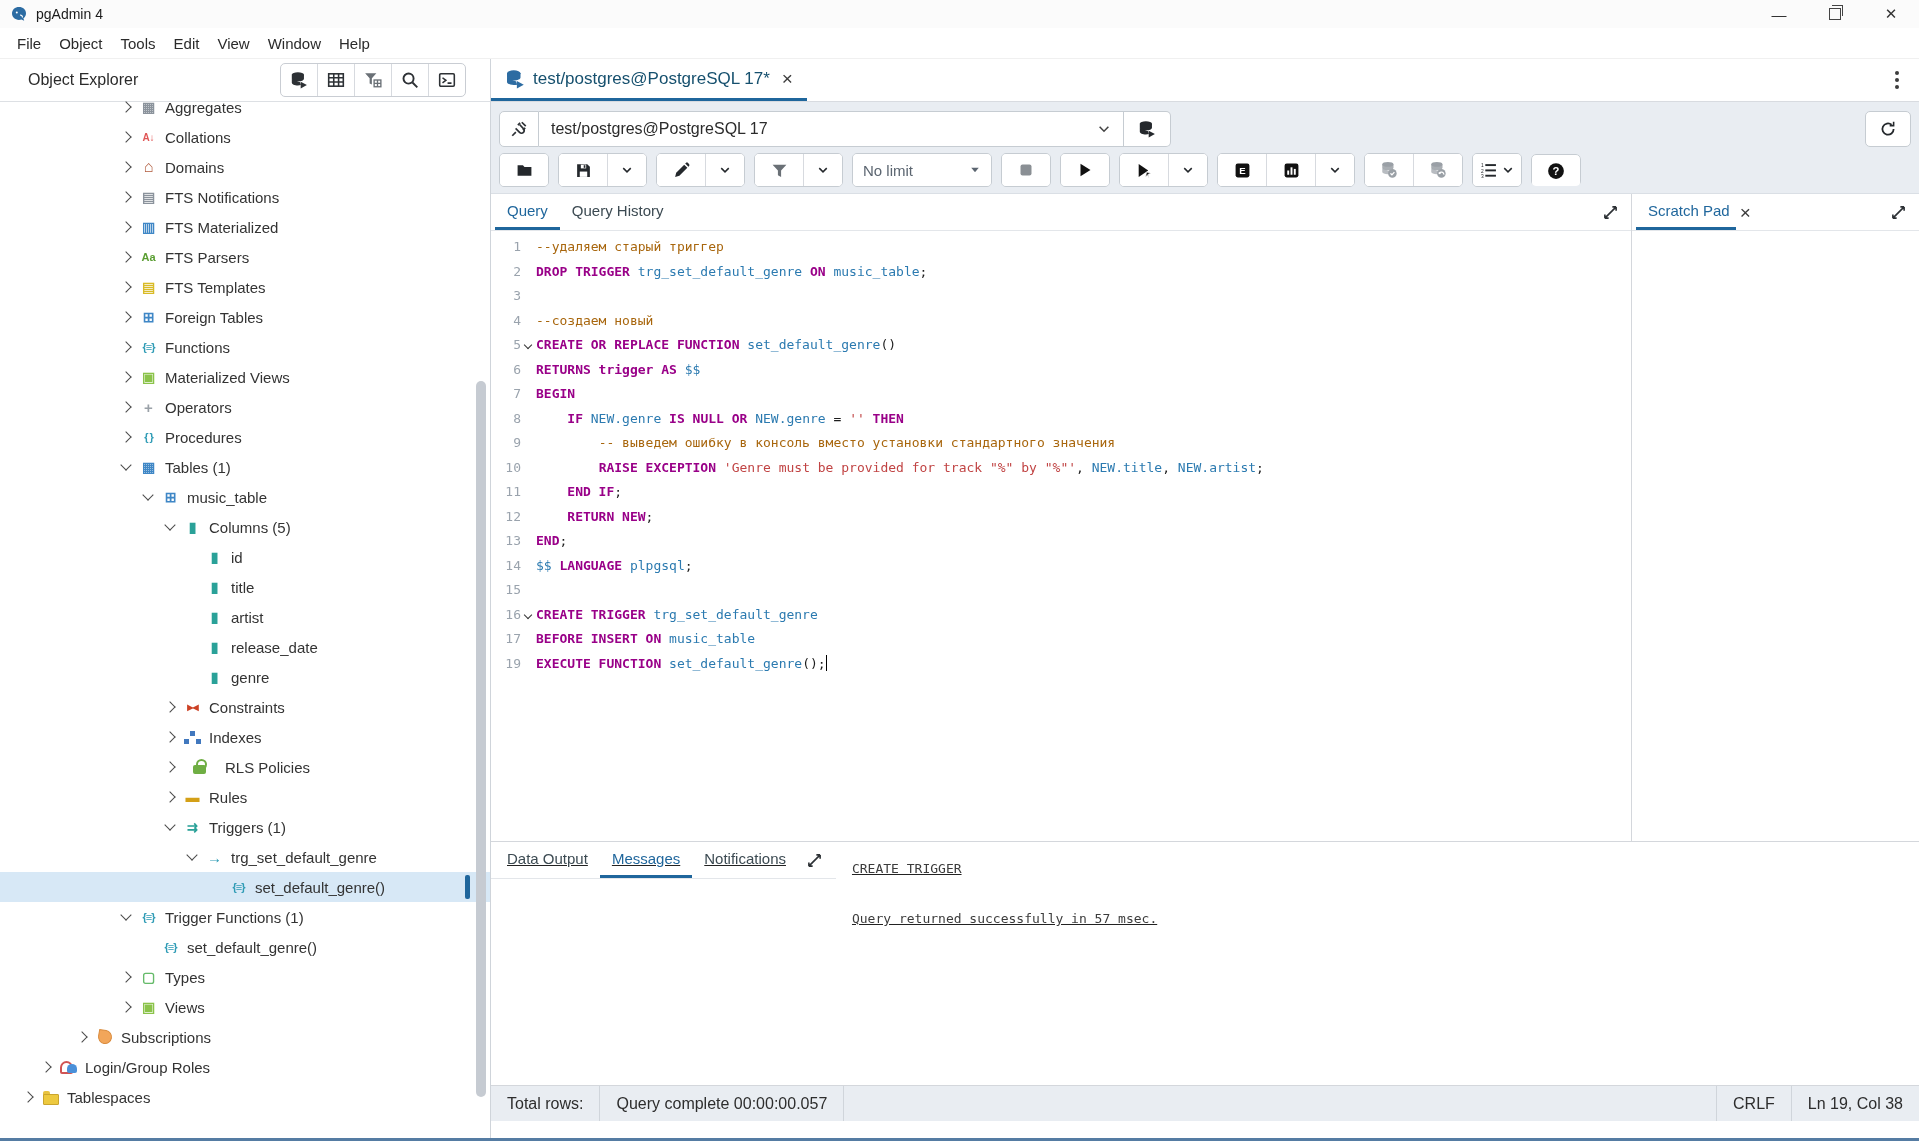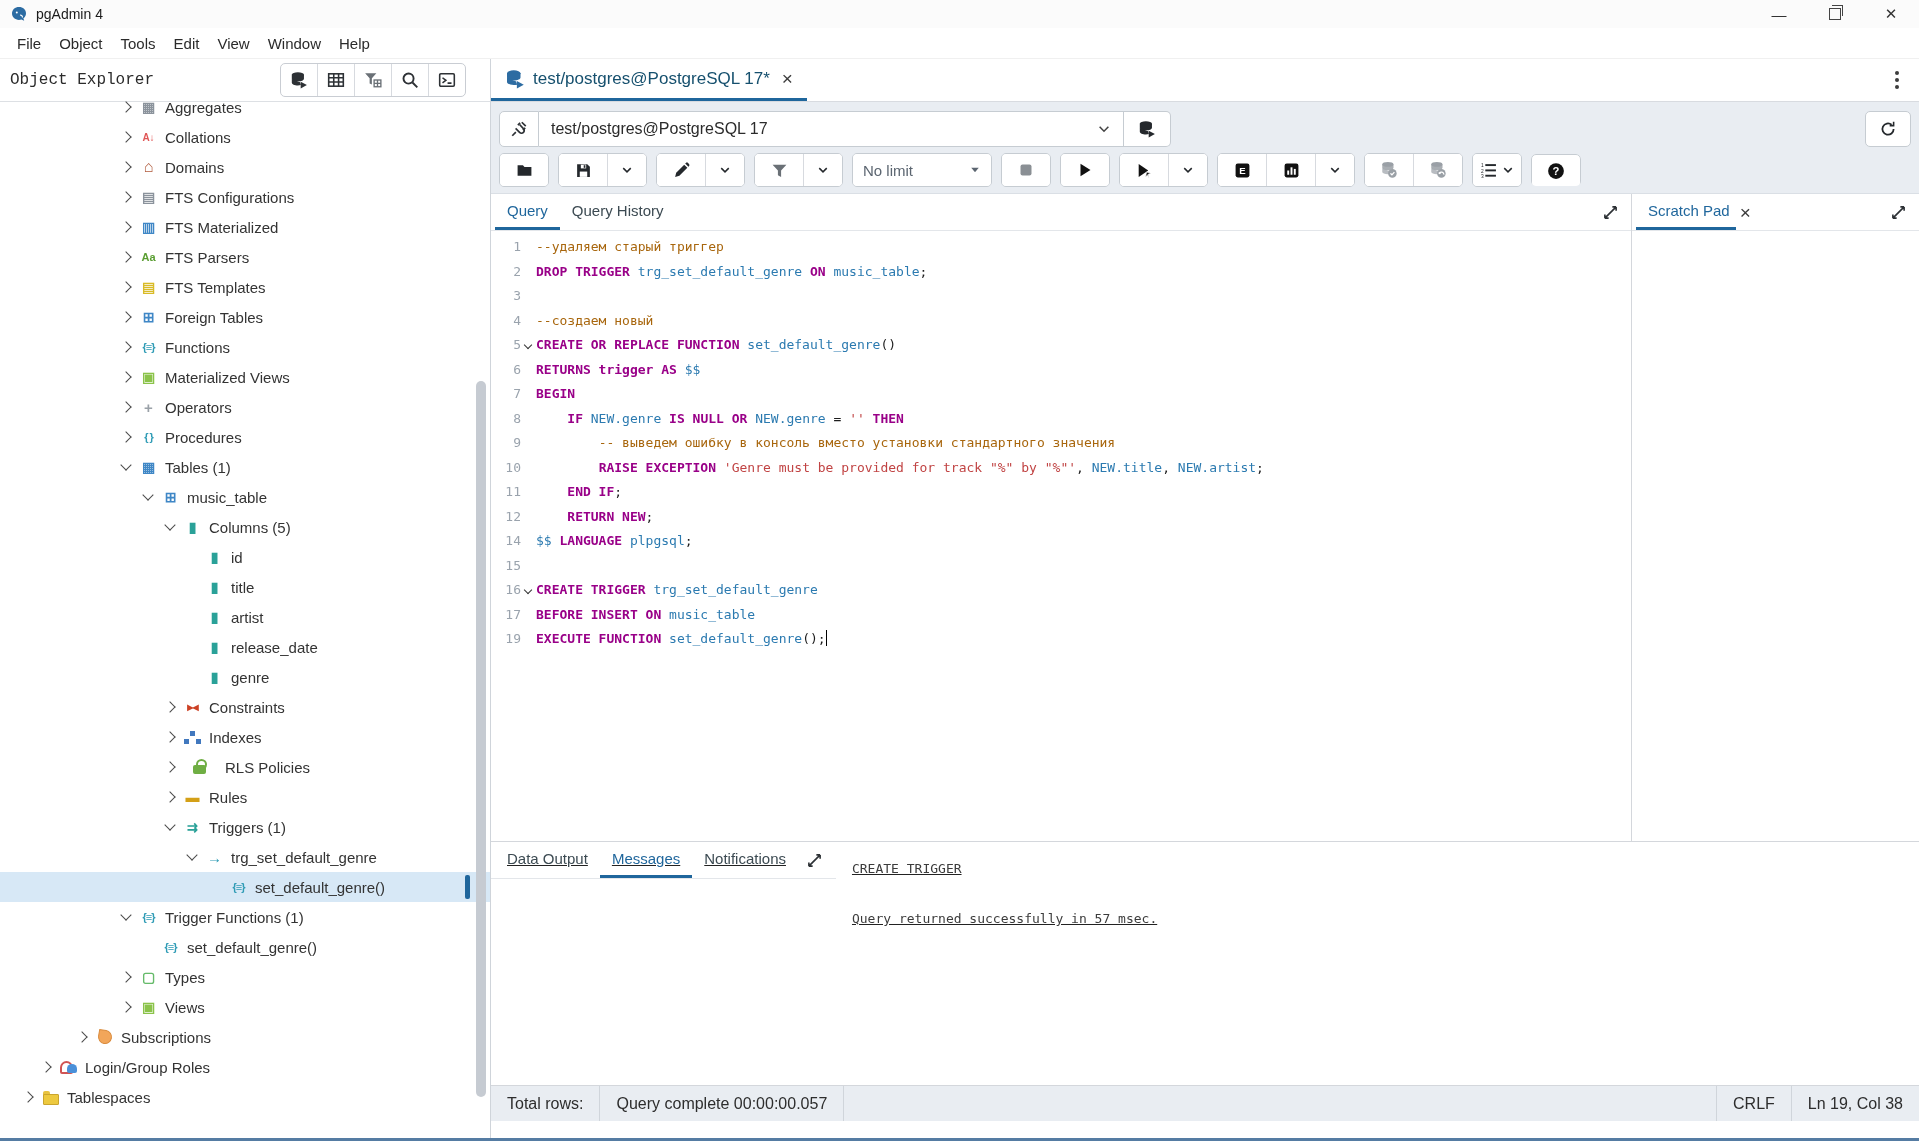--- a/index.html
+++ b/index.html
@@ -14,21 +14,21 @@
   .wctrl{margin-left:auto;display:flex;height:100%;}
   .wbtn{width:56px;display:flex;align-items:center;justify-content:center;font-size:15px;color:#333;cursor:default;}
   .maxglyph{width:10px;height:10px;border:1.2px solid #444;position:relative;background:#fbfbfb;}
   .maxglyph::before{content:"";position:absolute;left:2px;top:-4px;width:10px;height:10px;border:1.2px solid #444;border-bottom:none;border-left:none;}
   
   .menubar{height:30px;background:#fff;display:flex;align-items:center;padding-left:8px;flex:none;border-bottom:1px solid #f0f0f0;}
   .mi{padding:0 9px;font-size:15px;color:#2b2b2b;}
   
   .mainrow{flex:1;display:flex;min-height:0;}
   .leftpanel{width:490px;flex:none;border-right:1px solid #cfd4da;display:flex;flex-direction:column;position:relative;background:#fff;}
-  .lp-header{height:42px;border-bottom:1px solid #dde0e4;display:flex;align-items:center;padding:0 10px 0 10px;flex:none;font-family:Liberation Mono, monospace;}
+  .lp-header{height:42px;border-bottom:1px solid #dde0e4;display:flex;align-items:center;padding:0 10px 0 28px;flex:none;}
   .lp-title{font-size:16px;color:#2b2b2b;}
   .lp-tools{margin-left:auto;display:flex;border:1px solid #c9cdd3;border-radius:5px;overflow:hidden;background:#fff;margin-right:14px;}
   .lp-tool{width:36px;height:32px;display:flex;align-items:center;justify-content:center;border-right:1px solid #d7dadf;color:#2d3135;}
   .lp-tool:last-child{border-right:none;}
   
   .tree{flex:1;overflow:hidden;padding-top:0;margin-top:-10px;position:relative;}
   .trow{height:30px;display:flex;align-items:center;font-size:15px;color:#333;position:relative;white-space:nowrap;}
   .trow.sel{background:#d7e8f6;}
   .selbar{position:absolute;right:20px;top:3px;bottom:3px;width:5px;background:#1f669c;border-radius:2px;}
   .chev{width:16px;height:16px;flex:none;position:relative;margin-right:5px;}
@@ -205,21 +205,21 @@
             <span>Collations</span>
           </div>
           <div class="trow" style="padding-left: 118px;">
             <span class="chev r"></span>
             <span class="ti ti-domains">⌂</span>
             <span>Domains</span>
           </div>
           <div class="trow" style="padding-left: 118px;">
             <span class="chev r"></span>
             <span class="ti ti-fts-configurations">▤</span>
-            <span>FTS Configurations</span>
+            <span>FTS Notifications</span>
           </div>
           <div class="trow" style="padding-left: 118px;">
             <span class="chev r"></span>
             <span class="ti ti-fts-dictionaries">▥</span>
             <span>FTS Materialized</span>
           </div>
           <div class="trow" style="padding-left: 118px;">
             <span class="chev r"></span>
             <span class="ti ti-fts-parsers">Aa</span>
             <span>FTS Parsers</span>
@@ -590,20 +590,21 @@
               <div class="cl"><span class="ln">3</span><span class="fold"></span><span class="ct"></span></div>
               <div class="cl"><span class="ln">4</span><span class="fold"></span><span class="ct"><span class="tk-com">--создаем новый</span></span></div>
               <div class="cl"><span class="ln">5</span><span class="fold on"></span><span class="ct"><span class="tk-kw">CREATE OR REPLACE FUNCTION</span><span class="tk-pl"> </span><span class="tk-id">set_default_genre</span><span class="tk-pl">()</span></span></div>
               <div class="cl"><span class="ln">6</span><span class="fold"></span><span class="ct"><span class="tk-kw">RETURNS trigger AS</span><span class="tk-pl"> </span><span class="tk-id">$$</span></span></div>
               <div class="cl"><span class="ln">7</span><span class="fold"></span><span class="ct"><span class="tk-kw">BEGIN</span></span></div>
               <div class="cl"><span class="ln">8</span><span class="fold"></span><span class="ct"><span class="tk-pl">    </span><span class="tk-kw">IF</span><span class="tk-pl"> </span><span class="tk-id">NEW.genre</span><span class="tk-pl"> </span><span class="tk-kw">IS NULL OR</span><span class="tk-pl"> </span><span class="tk-id">NEW.genre</span><span class="tk-pl"> = </span><span class="tk-str">''</span><span class="tk-pl"> </span><span class="tk-kw">THEN</span></span></div>
               <div class="cl"><span class="ln">9</span><span class="fold"></span><span class="ct"><span class="tk-pl">        </span><span class="tk-com">-- выведем ошибку в консоль вместо установки стандартного значения</span></span></div>
               <div class="cl"><span class="ln">10</span><span class="fold"></span><span class="ct"><span class="tk-pl">        </span><span class="tk-kw">RAISE EXCEPTION</span><span class="tk-pl"> </span><span class="tk-str">'Genre must be provided for track "%" by "%"'</span><span class="tk-pl">, </span><span class="tk-id">NEW.title</span><span class="tk-pl">, </span><span class="tk-id">NEW.artist</span><span class="tk-pl">;</span></span></div>
               <div class="cl"><span class="ln">11</span><span class="fold"></span><span class="ct"><span class="tk-pl">    </span><span class="tk-kw">END IF</span><span class="tk-pl">;</span></span></div>
               <div class="cl"><span class="ln">12</span><span class="fold"></span><span class="ct"><span class="tk-pl">    </span><span class="tk-kw">RETURN NEW</span><span class="tk-pl">;</span></span></div>
+              <div class="cl"><span class="ln">13</span><span class="fold"></span><span class="ct"><span class="tk-kw">END</span><span class="tk-pl">;</span></span></div>
               <div class="cl"><span class="ln">14</span><span class="fold"></span><span class="ct"><span class="tk-id">$$</span><span class="tk-pl"> </span><span class="tk-kw">LANGUAGE</span><span class="tk-pl"> </span><span class="tk-id">plpgsql</span><span class="tk-pl">;</span></span></div>
               <div class="cl"><span class="ln">15</span><span class="fold"></span><span class="ct"></span></div>
               <div class="cl"><span class="ln">16</span><span class="fold on"></span><span class="ct"><span class="tk-kw">CREATE TRIGGER</span><span class="tk-pl"> </span><span class="tk-id">trg_set_default_genre</span></span></div>
               <div class="cl"><span class="ln">17</span><span class="fold"></span><span class="ct"><span class="tk-kw">BEFORE INSERT ON</span><span class="tk-pl"> </span><span class="tk-id">music_table</span></span></div>
               <div class="cl"><span class="ln">19</span><span class="fold"></span><span class="ct"><span class="tk-kw">EXECUTE FUNCTION</span><span class="tk-pl"> </span><span class="tk-id">set_default_genre</span><span class="tk-pl">();</span><span class="caret"></span></span></div>
             </div>
         </div>
         <div class="scratch">
           <div class="qtabs">
             <span class="ptab active" style="padding-right:6px">Scratch Pad</span>

